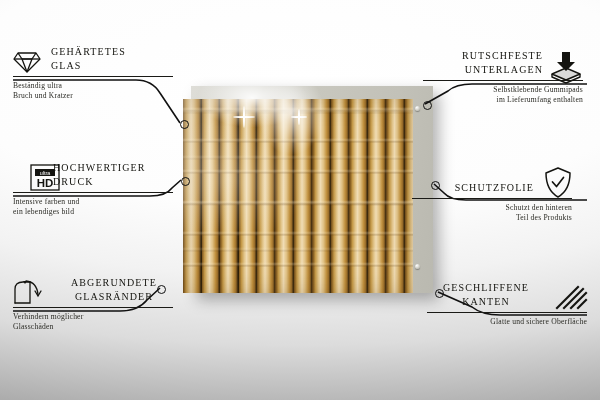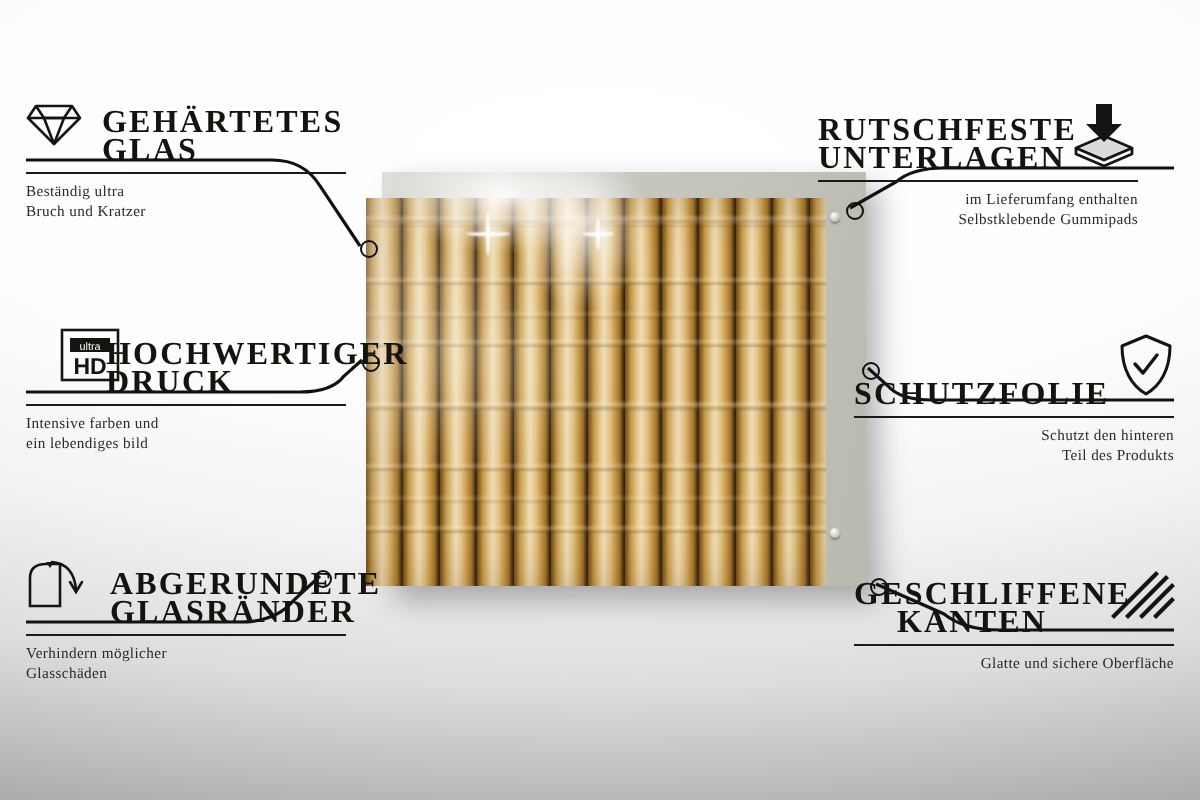--- a/index.html
+++ b/index.html
@@ -67,22 +67,22 @@
   .star::before{left:50%;top:0;width:2px;height:100%;transform:translateX(-50%);}
   .star::after{left:0;top:50%;width:100%;height:2px;transform:translateY(-50%);}
   .screw{
     position:absolute;width:5px;height:5px;border-radius:50%;
     background:radial-gradient(circle at 35% 30%,#fff,#cfcec6 55%,#9b9a92);
     box-shadow:0 1px 1px rgba(0,0,0,.3);
   }
   
   .callout{position:absolute;}
   .title{
-    font-size:16px;letter-spacing:1.1px;color:#14140f;
-    line-height:14px;font-weight:700;white-space:nowrap;margin-top:10px;
+    font-size:10px;letter-spacing:1.1px;color:#14140f;
+    line-height:14px;font-weight:400;white-space:nowrap;
   }
   .title .l2{display:block;}
   .rule{height:1.4px;background:#1a1a16;margin-top:3px;}
   .sub{
     font-size:7.6px;line-height:10px;color:#2a2a24;margin-top:4px;
     letter-spacing:.2px;white-space:nowrap;
   }
   .right .title,.right .sub{text-align:right;}
   .ico{position:absolute;}
   svg{display:block;overflow:visible;}
@@ -187,45 +187,45 @@
       <span>ABGERUNDETE</span>
       <span class="l2">GLASRÄNDER</span>
     </div>
     <div class="rule"></div>
     <div class="sub">
       <div>Verhindern möglicher</div>
       <div>Glasschäden</div>
     </div>
   </div>
 
-  <div class="callout right" style="left:409px;top:49px;width:160px;">
+  <div class="callout right" style="left:423px;top:49px;width:160px;">
     <div class="ico" style="right:0;top:2px;position:absolute;">
       <svg width="34" height="32" viewBox="0 0 34 32">
         <g fill="#141410">
           <path d="M13,1 L21,1 L21,11 L26,11 L17,20 L8,11 L13,11 Z"></path>
           <path d="M17,18 L31,24 L17,30 L3,24 Z" opacity=".15"></path>
         </g>
         <g fill="none" stroke="#141410" stroke-width="1.4" stroke-linejoin="round">
           <path d="M17,17 L31,23 L17,29 L3,23 Z"></path>
           <path d="M3,23 L3,26 L17,32 L31,26 L31,23"></path>
         </g>
       </svg>
     </div>
     <div class="title" style="margin-right:40px;">
       <span>RUTSCHFESTE</span>
       <span class="l2">UNTERLAGEN</span>
     </div>
     <div class="rule"></div>
     <div class="sub">
+      <div>Selbstklebende Gummipads</div>
       <div>im Lieferumfang enthalten</div>
-      <div>Selbstklebende Gummipads</div>
-    </div>
-  </div>
-
-  <div class="callout right" style="left:427px;top:167px;width:160px;">
+    </div>
+  </div>
+
+  <div class="callout right" style="left:412px;top:167px;width:160px;">
     <div class="ico" style="right:0;top:0;position:absolute;">
       <svg width="28" height="31" viewBox="0 0 28 31">
         <path d="M14,1 L26,6 C26,18 21,26 14,30 C7,26 2,18 2,6 Z" fill="none" stroke="#141410" stroke-width="1.5" stroke-linejoin="round"></path>
         <path d="M8.5,15 L12.5,19.5 L19.5,10.5" fill="none" stroke="#141410" stroke-width="1.7" stroke-linecap="round" stroke-linejoin="round"></path>
       </svg>
     </div>
     <div class="title" style="margin-right:38px;padding-top:14px;">
       <span>SCHUTZFOLIE</span>
       <span class="l2"></span>
     </div>

